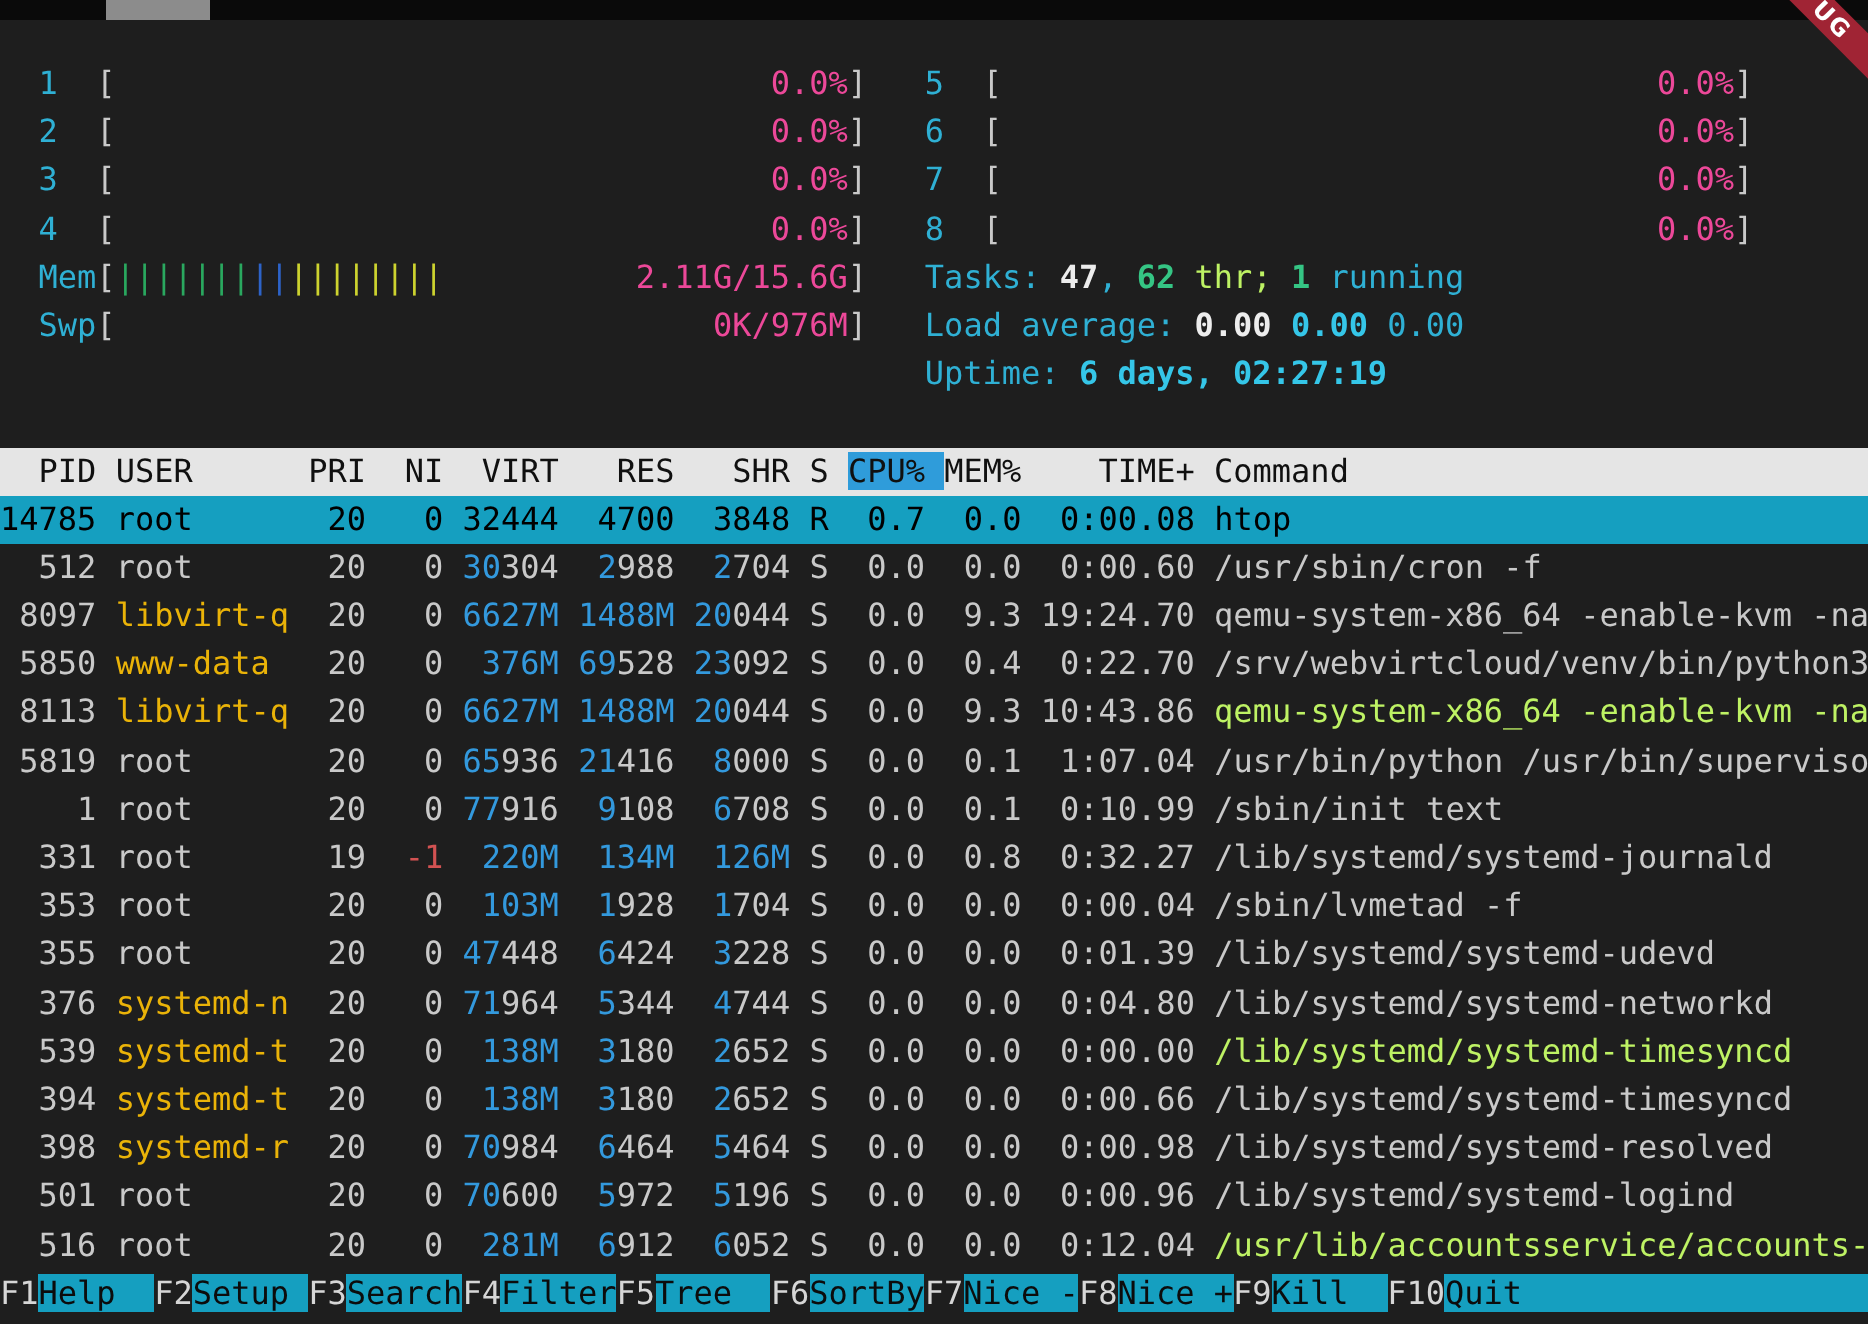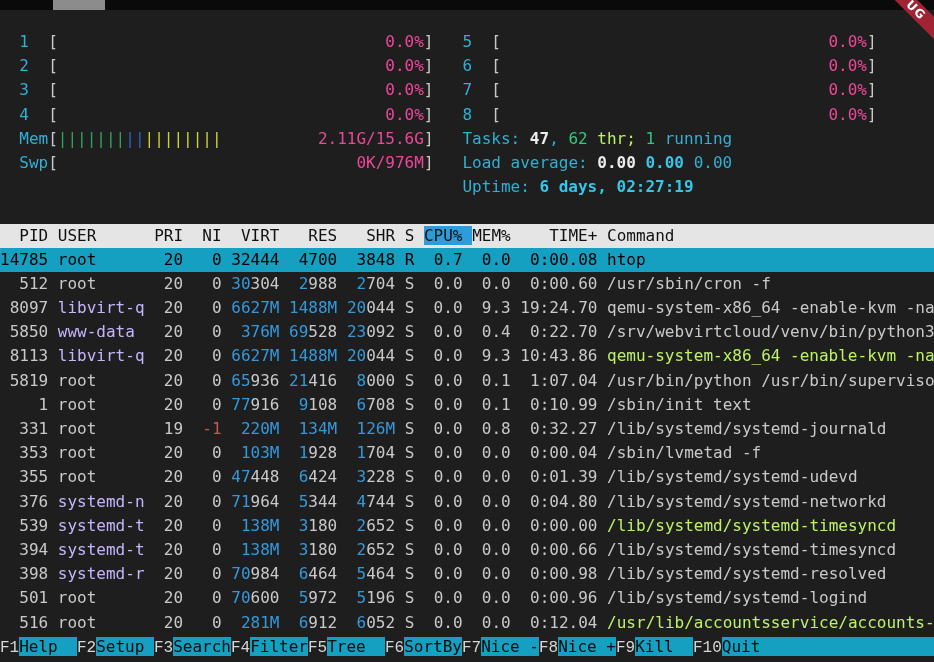--- a/index.html
+++ b/index.html
@@ -15,35 +15,35 @@
     position:absolute;top:2px;right:-30px;width:96px;height:16px;z-index:5;
     background:#a02434;color:#fff;font-weight:bold;font-size:12px;line-height:16px;
     text-align:center;letter-spacing:1px;transform:rotate(45deg);
     font-family:"DejaVu Sans","Liberation Sans",sans-serif;
   }
   .term{position:absolute;top:30px;left:0;width:934px;}
   .l{white-space:pre;height:24.2px;color:#c9c9c9;}
   .cyan{color:#2fb0d4;}
   .gray{color:#ec4899;}
   .hi{color:#3399dd;}
-  .dim{color:#c4b5fd;}
+  .dim{color:#eab308;}
   .grn{color:#bef264;}
-  .bg{color:#35c584;font-weight:normal;}
+  .bg{color:#35c584;font-weight:bold;}
   .bw{color:#ededed;font-weight:bold;}
   .bc{color:#35c6e8;font-weight:bold;}
   .red{color:#d25252;}
   .mg{color:#2aa85f;}
   .mb{color:#2d63c8;}
   .my{color:#cdd32f;}
   .hline{background:#e5e5e5;}
   .hline span{color:#101010;}
   .hline span.hsort{background:#2f9cda;color:#101010;}
   .sel{background:#159fc0;}
   .sel span{color:#000000;}
-  .fkey{color:#d6d6d6;font-family:Liberation Mono, monospace;}
+  .fkey{color:#d6d6d6;}
   .flabel{background:#159fc0;color:#0c0c0c;}
 </style>
 </head>
 <body>
 
 <div class="screen">
   <div class="topstrip">
     <div class="graybar"></div>
   </div>
   <div class="ribbon">UG</div>

